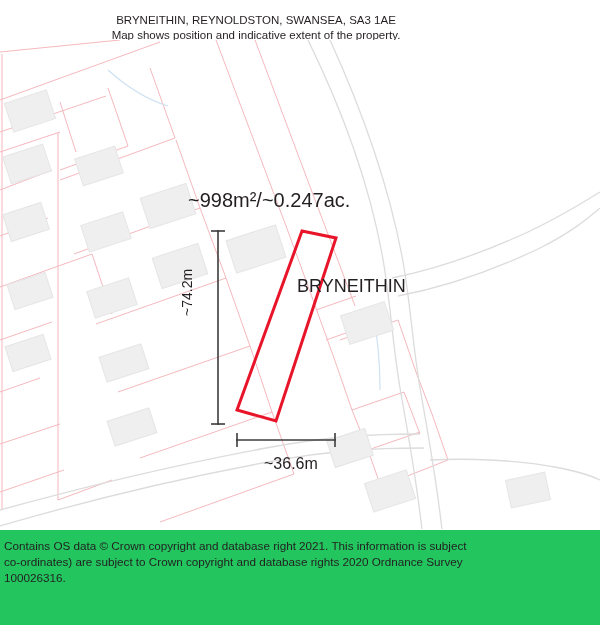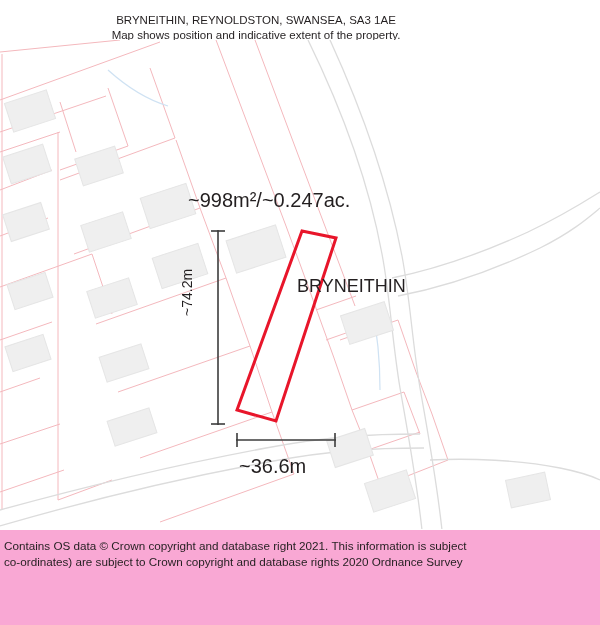--- a/index.html
+++ b/index.html
@@ -74,32 +74,32 @@
     font-size: 18px;
   }
   .vert-label {
     left: 179px;
     top: 276px;
     font-size: 14px;
     transform: rotate(-90deg);
     transform-origin: left top;
   }
   .horiz-label {
-    left: 239px;
+    left: 264px;
     top: 415px;
-    font-size: 20px;
+    font-size: 16px;
   }
   
   .footer {
     position: absolute;
     top: 530px;
     left: 0;
     width: 600px;
     height: 95px;
-    background: #f9a8d4;
+    background: #22c55e;
     box-sizing: border-box;
     padding: 8px 4px 0 4px;
   }
   .footer .line {
     font-size: 11.7px;
     line-height: 16.2px;
     color: #231f20;
   }
   .hr {
     position: absolute;
@@ -229,15 +229,16 @@
     <div class="map-label place-label">BRYNEITHIN</div>
     <div class="map-label vert-label">~74.2m</div>
     <div class="map-label horiz-label">~36.6m</div>
   </div>
 
   <div class="hr"></div>
 
   <div class="footer">
     <div class="line">Contains OS data © Crown copyright and database right 2021. This information is subject</div>
     <div class="line">co-ordinates) are subject to Crown copyright and database rights 2020 Ordnance Survey</div>
+    <div class="line">100026316.</div>
   </div>
 
 </div>
 
 </body></html>

